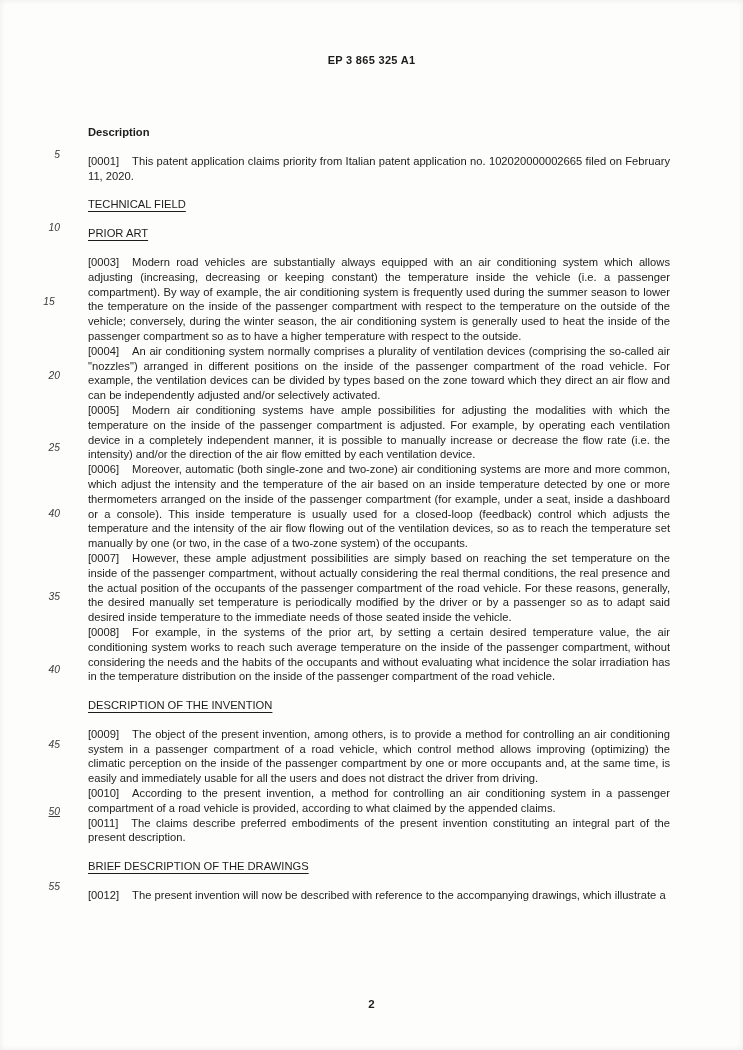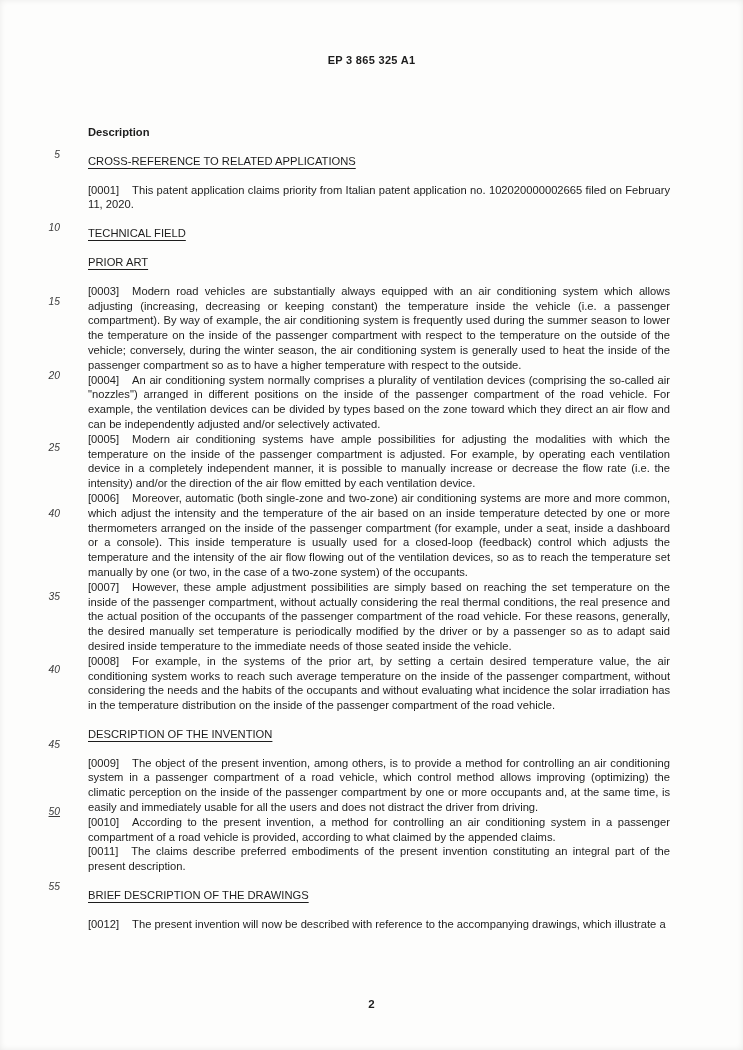--- a/index.html
+++ b/index.html
@@ -65,33 +65,32 @@
   }
 </style>
 </head>
 <body>
 
 <div class="page">
   <div class="doc-header">EP 3 865 325 A1</div>
   <div id="margin-numbers">
       <div class="margin-num" style="top: 149px;">5</div>
       <div class="margin-num" style="top: 222px;">10</div>
-      <div class="margin-num" style="top: 296px;">15</div>
+      <div class="margin-num" style="top: 296px; text-align: center;">15</div>
       <div class="margin-num" style="top: 370px;">20</div>
       <div class="margin-num" style="top: 442px;">25</div>
       <div class="margin-num" style="top: 508px;">40</div>
       <div class="margin-num" style="top: 591px;">35</div>
       <div class="margin-num" style="top: 664px;">40</div>
       <div class="margin-num" style="top: 739px;">45</div>
       <div class="margin-num" style="top: 806px; text-decoration: underline;">50</div>
       <div class="margin-num" style="top: 881px; text-align: right;">55</div>
     </div>
   <div class="content" id="content">
       <p class="block-label">Description</p>
-      <p class="heading"><span>CROSS-REFERENCE TO RELATED APPLICATIONS</span></p>
       <p class="paragraph"><span class="pnum">[0001]</span>This patent application claims priority from Italian patent application no. 102020000002665 filed on February 11, 2020.</p>
       <p class="heading"><span>TECHNICAL FIELD</span></p>
       <p class="heading"><span>PRIOR ART</span></p>
       <p class="paragraph"><span class="pnum">[0003]</span>Modern road vehicles are substantially always equipped with an air conditioning system which allows adjusting (increasing, decreasing or keeping constant) the temperature inside the vehicle (i.e. a passenger compartment). By way of example, the air conditioning system is frequently used during the summer season to lower the temperature on the inside of the passenger compartment with respect to the temperature on the outside of the vehicle; conversely, during the winter season, the air conditioning system is generally used to heat the inside of the passenger compartment so as to have a higher temperature with respect to the outside.</p>
       <p class="paragraph"><span class="pnum">[0004]</span>An air conditioning system normally comprises a plurality of ventilation devices (comprising the so-called air "nozzles") arranged in different positions on the inside of the passenger compartment of the road vehicle. For example, the ventilation devices can be divided by types based on the zone toward which they direct an air flow and can be independently adjusted and/or selectively activated.</p>
       <p class="paragraph"><span class="pnum">[0005]</span>Modern air conditioning systems have ample possibilities for adjusting the modalities with which the temperature on the inside of the passenger compartment is adjusted. For example, by operating each ventilation device in a completely independent manner, it is possible to manually increase or decrease the flow rate (i.e. the intensity) and/or the direction of the air flow emitted by each ventilation device.</p>
       <p class="paragraph"><span class="pnum">[0006]</span>Moreover, automatic (both single-zone and two-zone) air conditioning systems are more and more common, which adjust the intensity and the temperature of the air based on an inside temperature detected by one or more thermometers arranged on the inside of the passenger compartment (for example, under a seat, inside a dashboard or a console). This inside temperature is usually used for a closed-loop (feedback) control which adjusts the temperature and the intensity of the air flow flowing out of the ventilation devices, so as to reach the temperature set manually by one (or two, in the case of a two-zone system) of the occupants.</p>
       <p class="paragraph"><span class="pnum">[0007]</span>However, these ample adjustment possibilities are simply based on reaching the set temperature on the inside of the passenger compartment, without actually considering the real thermal conditions, the real presence and the actual position of the occupants of the passenger compartment of the road vehicle. For these reasons, generally, the desired manually set temperature is periodically modified by the driver or by a passenger so as to adapt said desired inside temperature to the immediate needs of those seated inside the vehicle.</p>
       <p class="paragraph"><span class="pnum">[0008]</span>For example, in the systems of the prior art, by setting a certain desired temperature value, the air conditioning system works to reach such average temperature on the inside of the passenger compartment, without considering the needs and the habits of the occupants and without evaluating what incidence the solar irradiation has in the temperature distribution on the inside of the passenger compartment of the road vehicle.</p>
       <p class="heading"><span>DESCRIPTION OF THE INVENTION</span></p>

